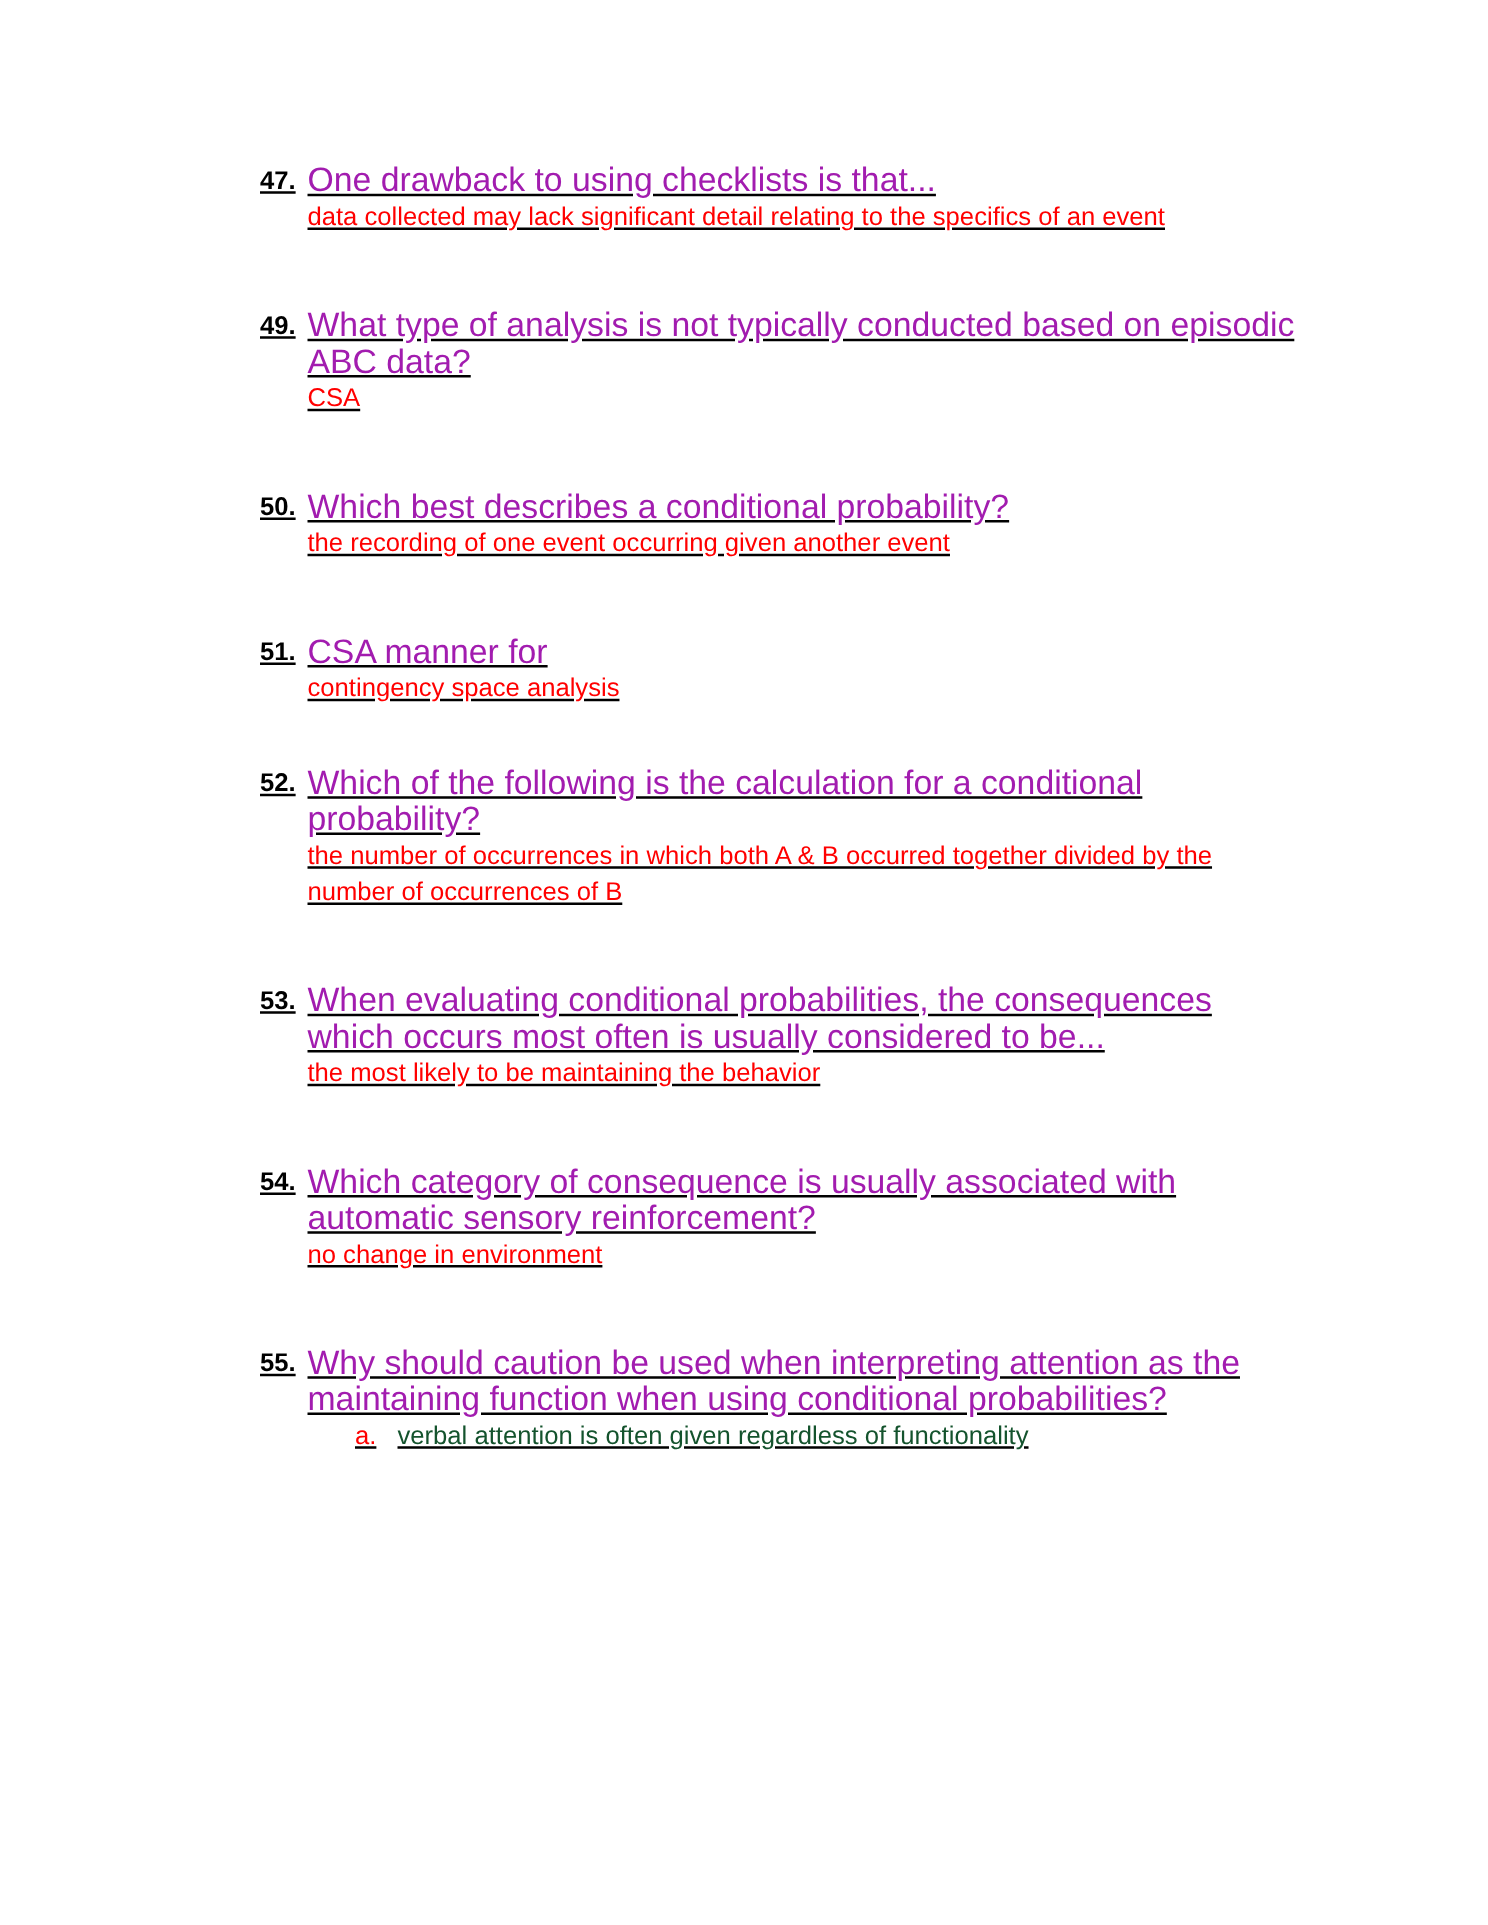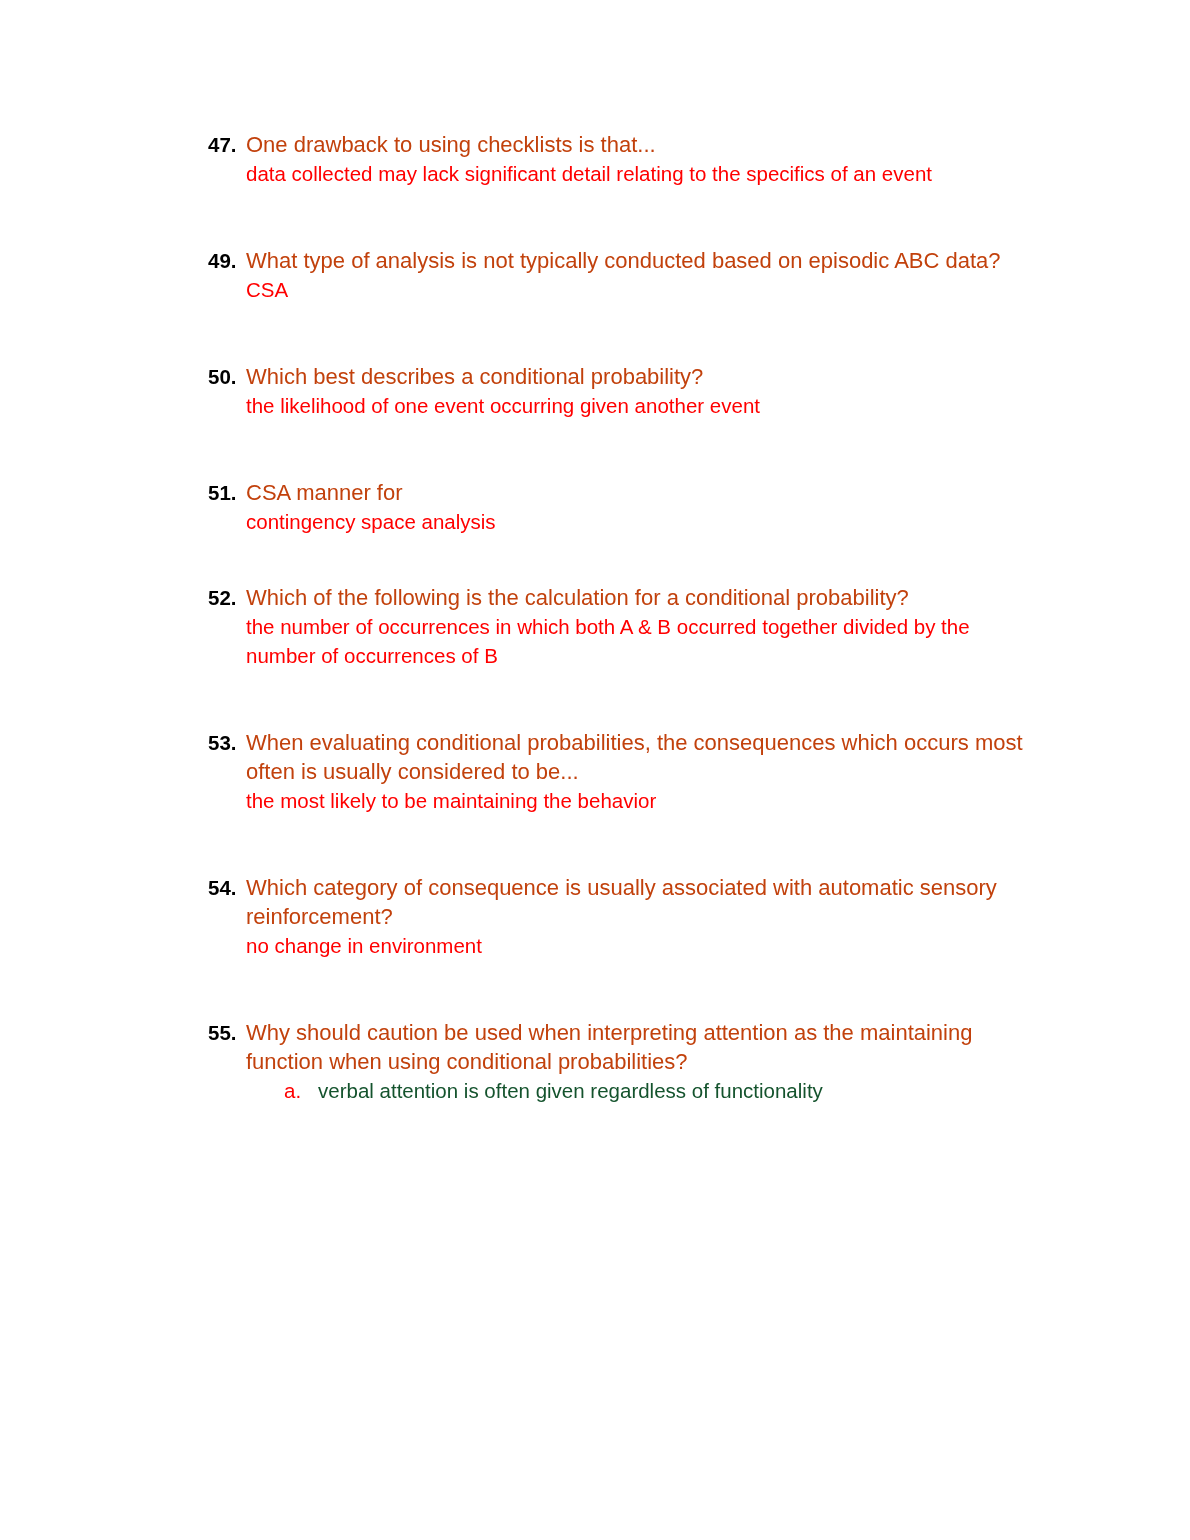--- a/index.html
+++ b/index.html
@@ -13,20 +13,21 @@
     font-family: "Liberation Sans", sans-serif;
     color: #000000;
   }
   .page {
     position: relative;
     width: 1190px;
     height: 1540px;
     background: #ffffff;
     box-sizing: border-box;
     padding: 130px 150px 0 208px;
+    text-decoration: underline;
   }
   .qlist {
     list-style: none;
     margin: 0;
     padding: 0;
   }
   .qitem {
     display: flex;
     align-items: flex-start;
     margin-bottom: 58px;
@@ -39,23 +40,23 @@
     width: 38px;
     font-weight: bold;
     font-size: 20.5px;
     line-height: 29px;
     color: #000000;
   }
   .qbody {
     flex: 1 1 auto;
   }
   .qtext {
-    font-size: 22px;
+    font-size: 27px;
     line-height: 29px;
-    color: #c2410c;
+    color: #a21caf;
   }
   .qanswer {
     font-size: 20.5px;
     line-height: 29px;
     color: #ff0000;
   }
   .sublist {
     list-style: none;
     margin: 0;
     padding: 0 0 0 38px;
@@ -96,21 +97,21 @@
       <div class="qbody">
         <div class="qtext">What type of analysis is not typically conducted based on episodic ABC data?</div>
         <div class="qanswer">CSA</div>
       </div>
     </li>
 
     <li class="qitem">
       <div class="qnum">50.</div>
       <div class="qbody">
         <div class="qtext">Which best describes a conditional probability?</div>
-        <div class="qanswer">the likelihood of one event occurring given another event</div>
+        <div class="qanswer">the recording of one event occurring given another event</div>
       </div>
     </li>
 
     <li class="qitem gap-large">
       <div class="qnum">51.</div>
       <div class="qbody">
         <div class="qtext">CSA manner for</div>
         <div class="qanswer">contingency space analysis</div>
       </div>
     </li>

